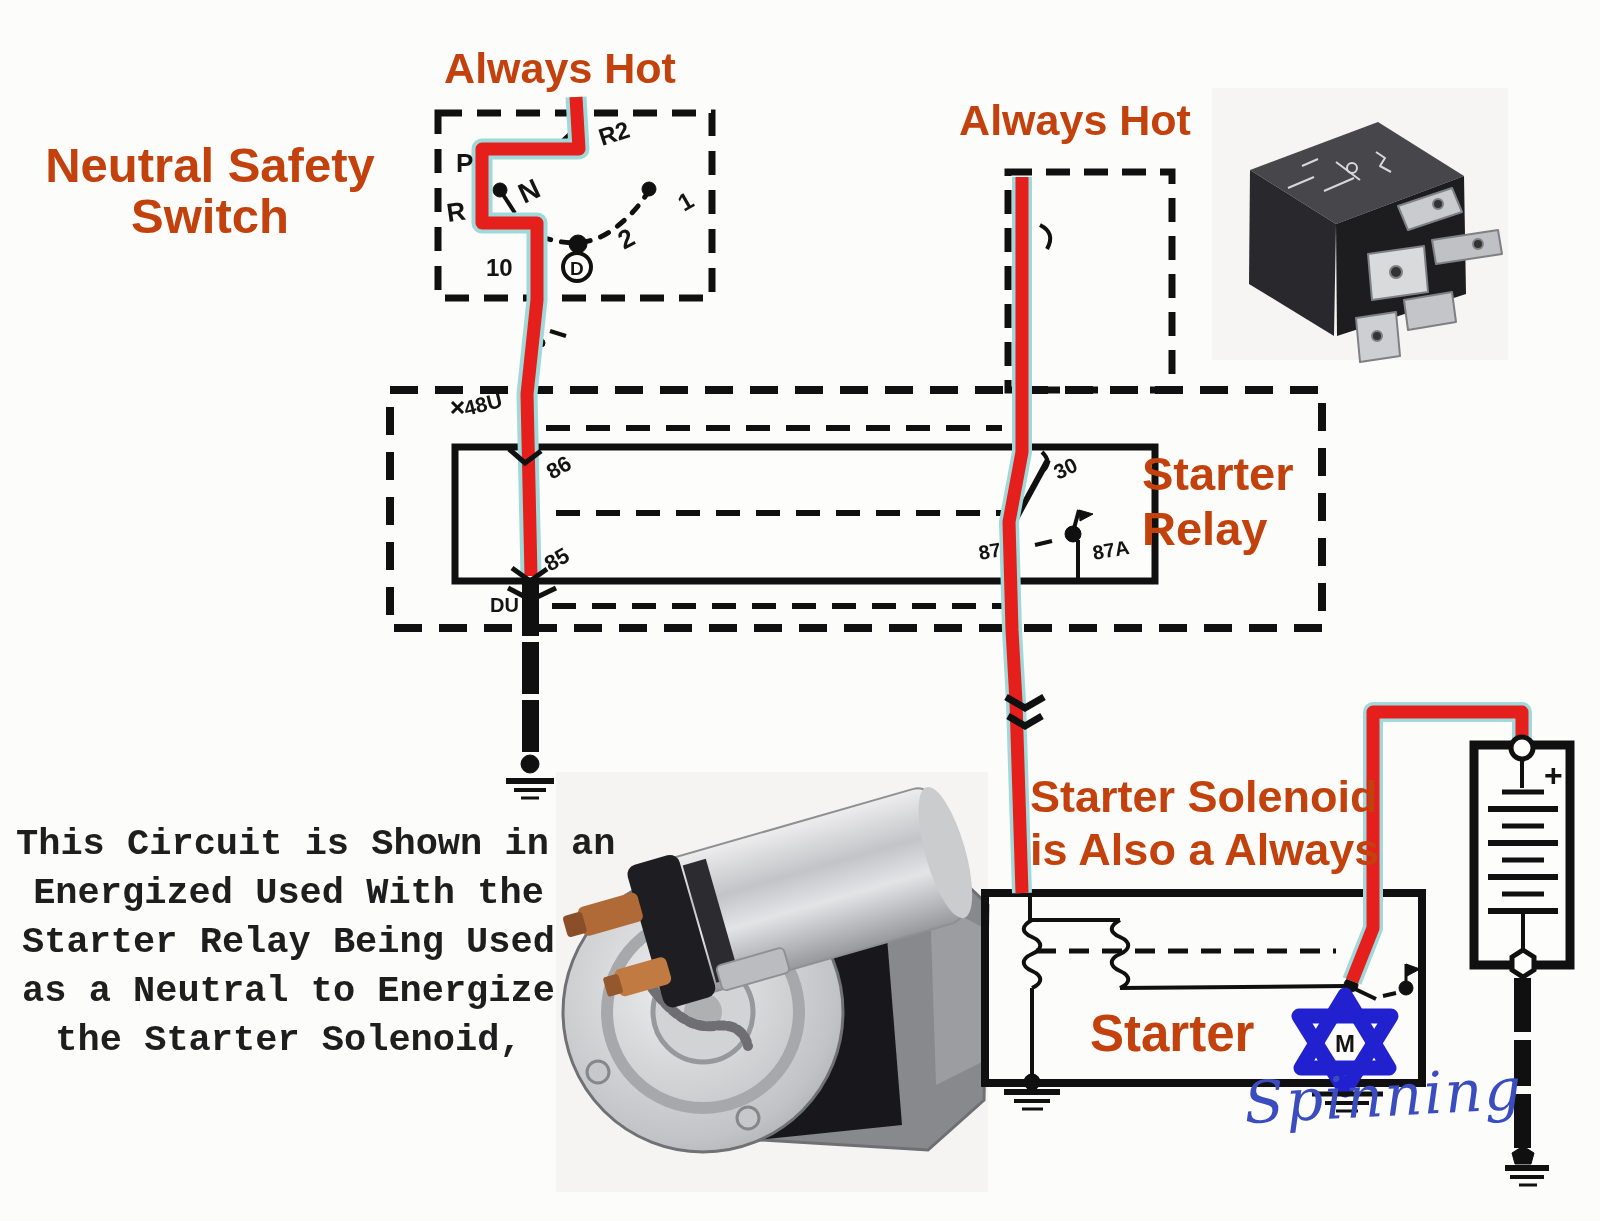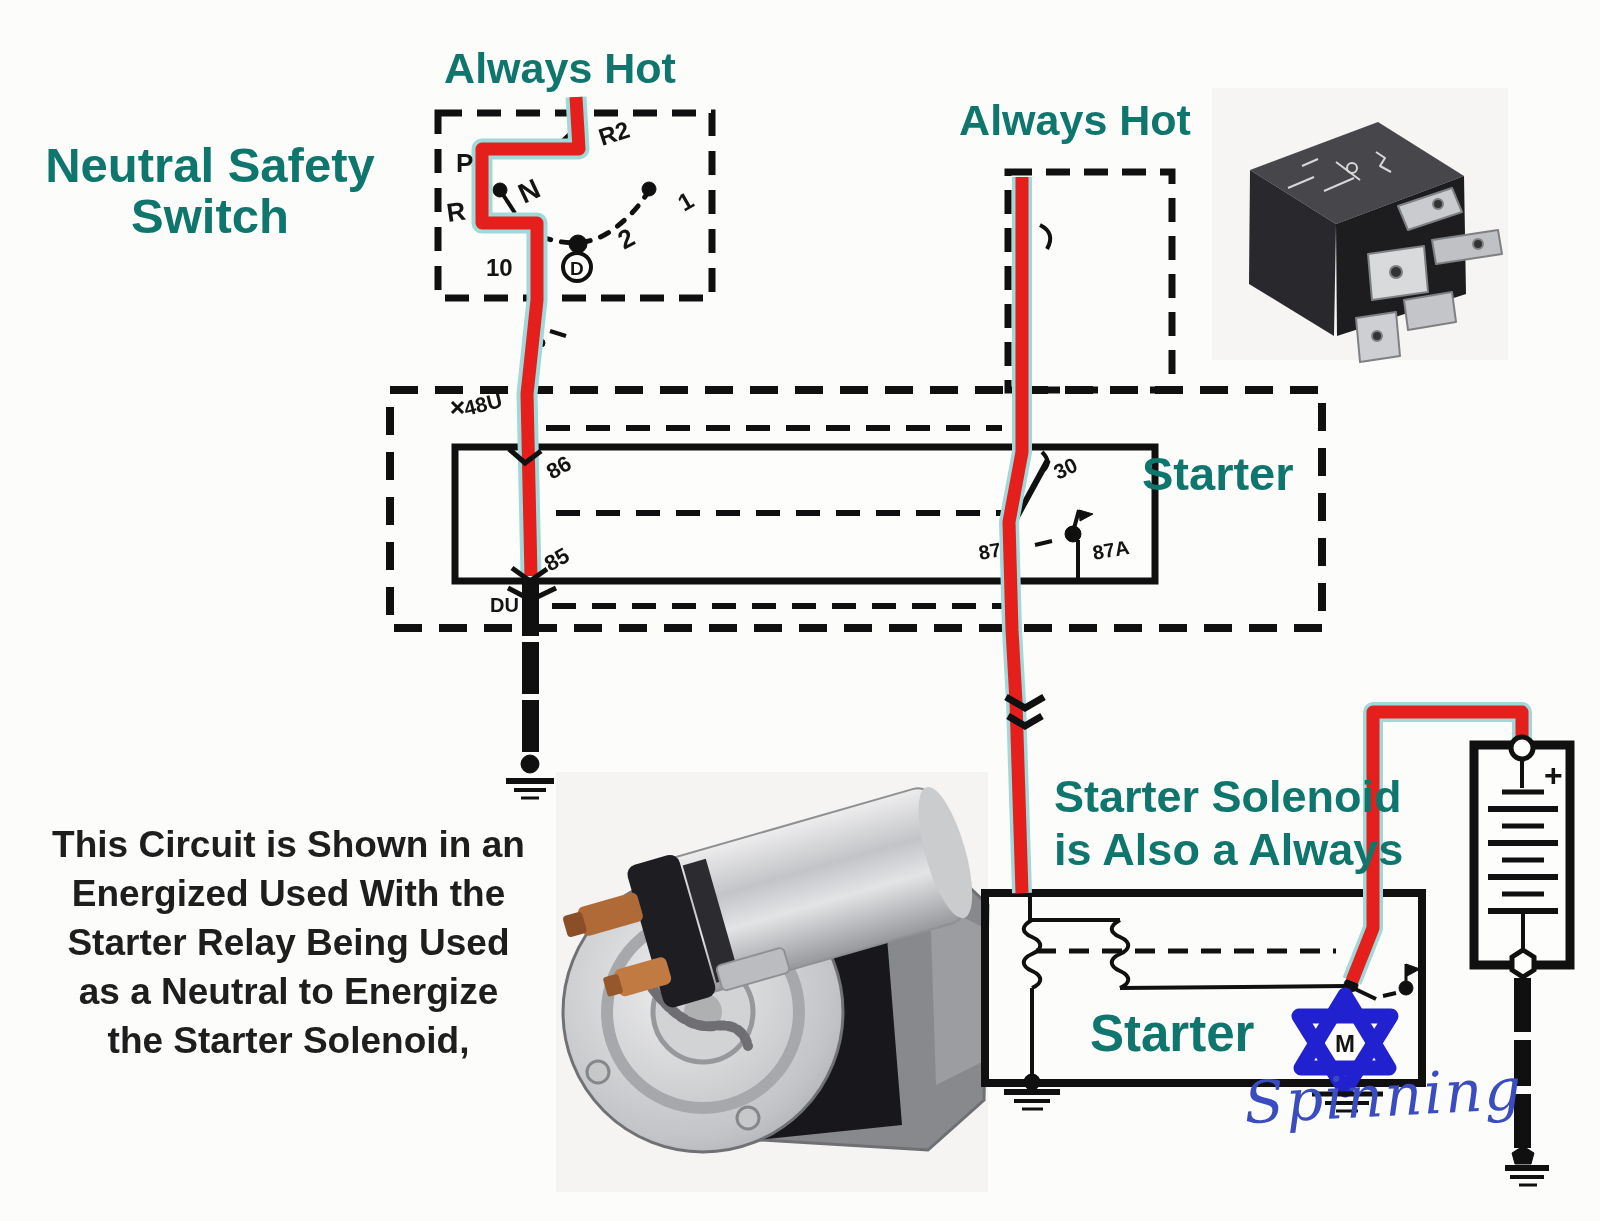--- a/index.html
+++ b/index.html
@@ -1,31 +1,31 @@
 <!DOCTYPE html>
 <html><head>
 <meta charset="utf-8">
 <style>
   html,body{margin:0;padding:0;background:#e9e9e9;}
   .stage{position:relative;width:1600px;height:1221px;background:#fcfcfb;overflow:hidden;
          font-family:"Liberation Sans",sans-serif;}
   .stage svg{position:absolute;left:0;top:0;}
-  .lbl{position:absolute;font-family:"Liberation Sans",sans-serif;font-weight:bold;color:#0f766e;white-space:nowrap;}
+  .lbl{position:absolute;font-family:"Liberation Sans",sans-serif;font-weight:bold;color:#c2410c;white-space:nowrap;}
   .ctr{text-align:center;}
   .st{font-family:"Liberation Sans",sans-serif;font-weight:bold;fill:#141414;}
   #ah-left{left:428px;top:44px;width:264px;font-size:43px;}
   #nss{left:28px;top:140px;width:364px;font-size:49px;line-height:51px;}
   #ah-right{left:938px;top:96px;width:274px;font-size:43px;}
   #strelay{left:1142px;top:446px;font-size:47px;line-height:55px;}
-  #solenoid{left:1030px;top:770px;font-size:45px;line-height:53px;padding-left:24px;}
+  #solenoid{left:1030px;top:770px;font-size:45px;line-height:53px;}
   #starter-lbl{left:1090px;top:1004px;font-size:51px;}
   #spinning{left:1244px;top:1062px;font-size:58px;font-family:"DejaVu Serif",serif;
             font-style:italic;font-weight:normal;color:#3b4cc0;transform:rotate(-3deg);letter-spacing:2px;}
   #caption{left:16px;top:820px;width:545px;font-size:37px;line-height:49px;color:#1e1e1e;}
-  #caption div{white-space:nowrap;}
+  #caption div{white-space:nowrap;font-family:Liberation Mono, monospace;}
 </style>
 </head>
 <body>
 
 <div class="stage">
 
 <svg width="1600" height="1221" viewBox="0 0 1600 1221">
   <defs>
     <linearGradient id="solGrad" x1="0" y1="0" x2="0" y2="1">
       <stop offset="0" stop-color="#ededee"></stop>
@@ -239,20 +239,21 @@
 
 <div id="nss" class="lbl ctr">
   <div>Neutral Safety</div>
   <div>Switch</div>
 </div>
 
 <div id="ah-right" class="lbl ctr">Always Hot</div>
 
 <div id="strelay" class="lbl">
   <div>Starter</div>
+  <div>Relay</div>
 </div>
 
 <div id="solenoid" class="lbl">
   <div>Starter Solenoid</div>
   <div>is Also a Always</div>
 </div>
 
 <div id="starter-lbl" class="lbl">Starter</div>
 
 <div id="spinning" class="lbl">Spinning</div>

